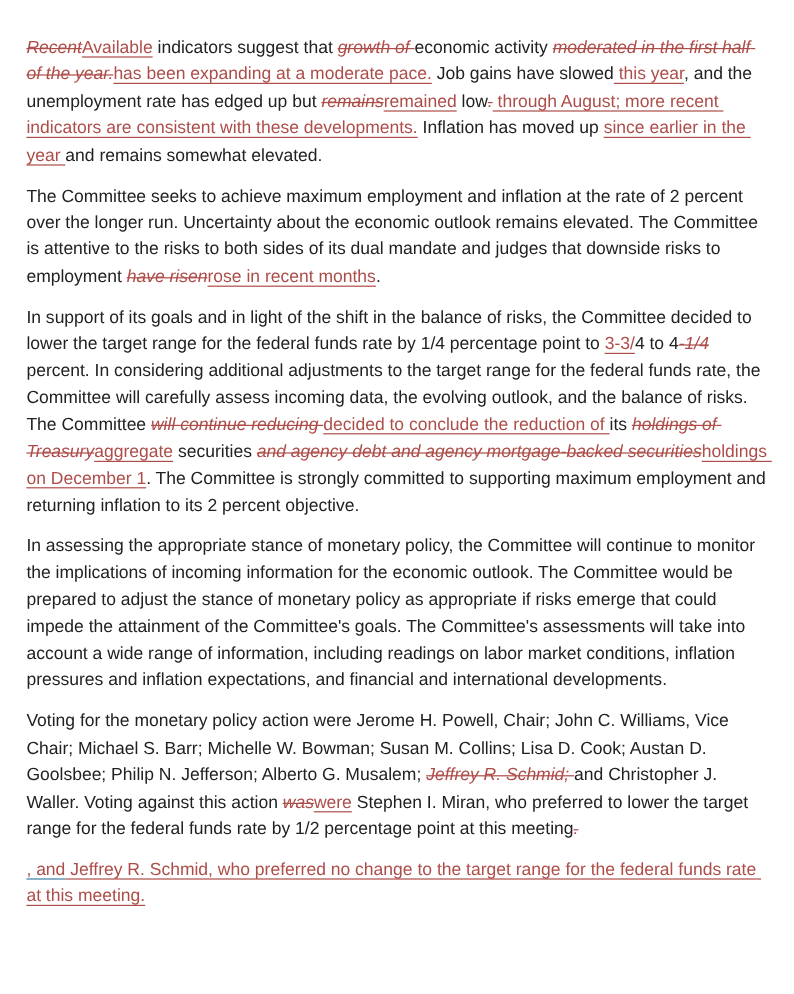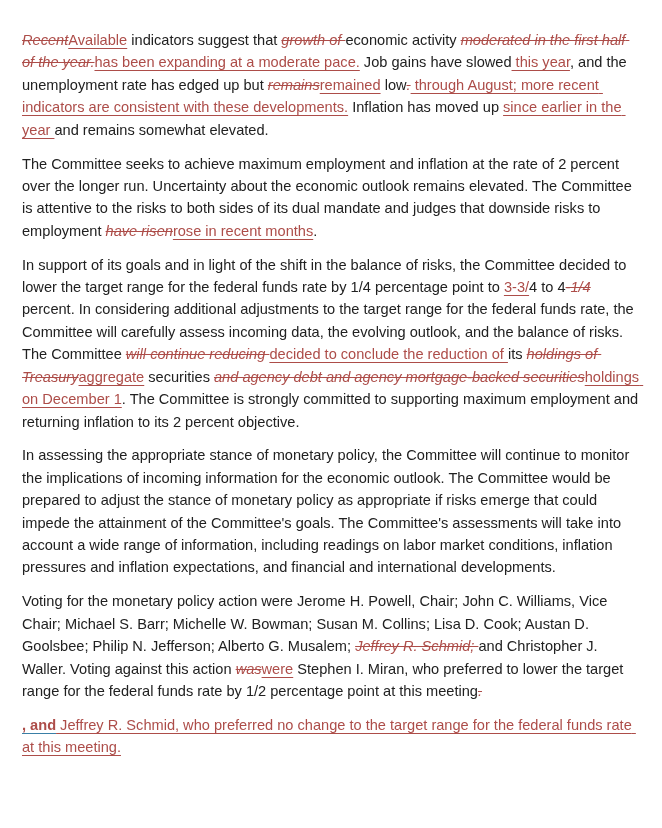--- a/index.html
+++ b/index.html
@@ -42,21 +42,20 @@
     text-decoration-color: var(--revision-red, #ad4d49);
     text-decoration-thickness: 1.4px;
     text-underline-offset: 3px;
   }
   .run.ins-teal {
     color: var(--revision-red, #ad4d49);
     text-decoration: underline;
     text-decoration-color: var(--teal-underline, #3a7fa6);
     text-decoration-thickness: 1.4px;
     text-underline-offset: 3px;
-    font-weight: bold;
   }
 </style>
 </head>
 <body>
 
 <div class="page">
   <div>
       <p class="para"><span class="run del">Recent</span><span class="run ins">Available</span><span class="run normal"> indicators suggest that </span><span class="run del">growth of </span><span class="run normal">economic activity </span><span class="run del">moderated in the first half of the year.</span><span class="run ins">has been expanding at a moderate pace.</span><span class="run normal"> Job gains have slowed</span><span class="run ins"> this year</span><span class="run normal">, and the unemployment rate has edged up but </span><span class="run del">remains</span><span class="run ins">remained</span><span class="run normal"> low</span><span class="run del">.</span><span class="run ins"> through August; more recent indicators are consistent with these developments.</span><span class="run normal"> Inflation has moved up </span><span class="run ins">since earlier in the year </span><span class="run normal">and remains somewhat elevated.</span></p>
       <p class="para"><span class="run normal">The Committee seeks to achieve maximum employment and inflation at the rate of 2 percent over the longer run. Uncertainty about the economic outlook remains elevated. The Committee is attentive to the risks to both sides of its dual mandate and judges that downside risks to employment </span><span class="run del">have risen</span><span class="run ins">rose in recent months</span><span class="run normal">.</span></p>
       <p class="para"><span class="run normal">In support of its goals and in light of the shift in the balance of risks, the Committee decided to lower the target range for the federal funds rate by 1/4 percentage point to </span><span class="run ins">3-3/</span><span class="run normal">4 to 4</span><span class="run del">-1/4</span><span class="run normal"> percent. In considering additional adjustments to the target range for the federal funds rate, the Committee will carefully assess incoming data, the evolving outlook, and the balance of risks. The Committee </span><span class="run del">will continue reducing </span><span class="run ins">decided to conclude the reduction of </span><span class="run normal">its </span><span class="run del">holdings of Treasury</span><span class="run ins">aggregate</span><span class="run normal"> securities </span><span class="run del">and agency debt and agency mortgage-backed securities</span><span class="run ins">holdings on December 1</span><span class="run normal">. The Committee is strongly committed to supporting maximum employment and returning inflation to its 2 percent objective.</span></p>

